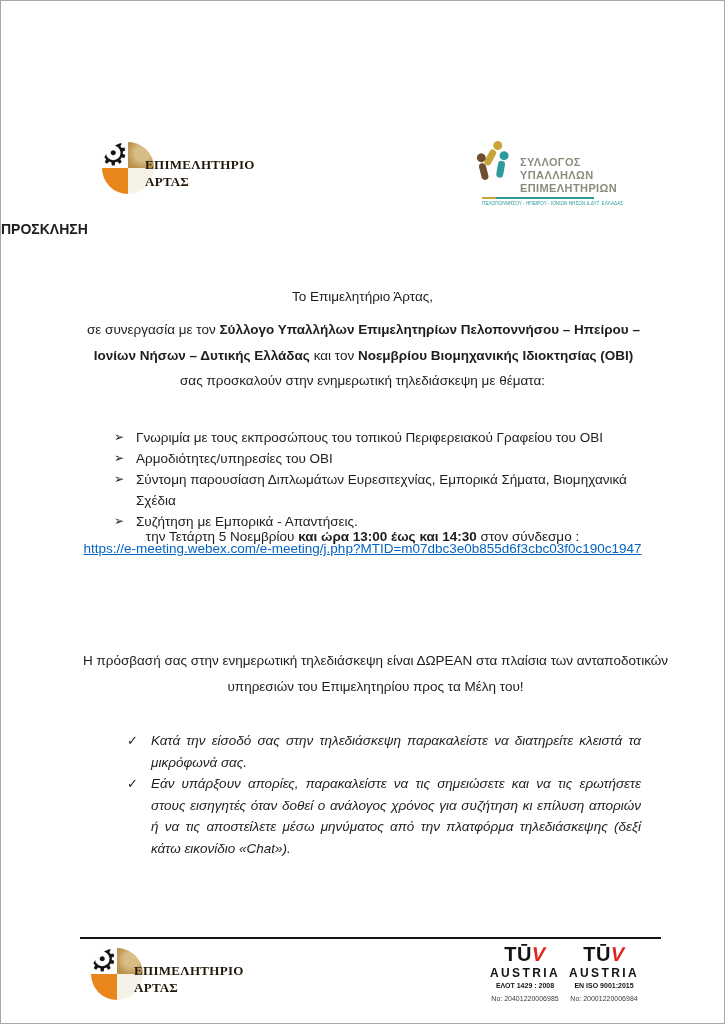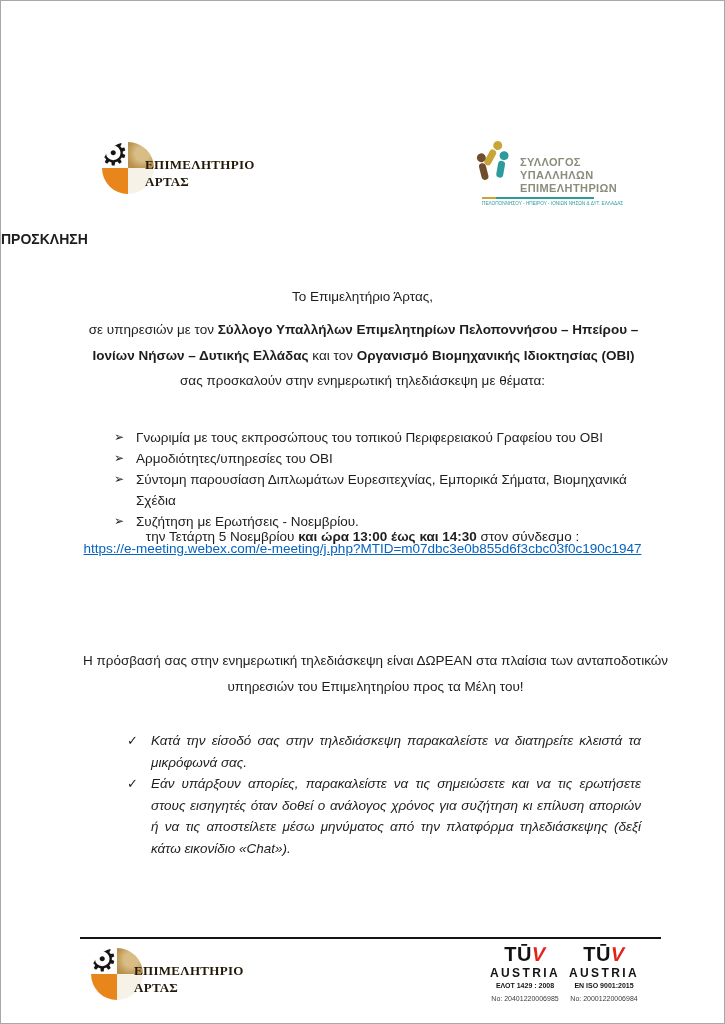--- a/index.html
+++ b/index.html
@@ -42,21 +42,21 @@
   .syl-text { margin-left:4px; margin-top:16px; font-weight:700; font-size:11px; line-height:1.18;
     letter-spacing:.4px; color:#8a8d7c; }
   .syl-rule { margin-top:2px; margin-left:4px; height:2px; width:112px;
     background:linear-gradient(to right,#c9a437 0 14px,#2d9b9b 14px 100%); }
   .syl-sub { margin-left:4px; margin-top:2px; font-size:6px; color:#2d9b9b;
     transform:scale(.78); transform-origin:left top; white-space:nowrap; }
 
   
   .abs { position:absolute; }
   .center { text-align:center; }
-  .doc-title { left:0; top:230px; width:100%; font-weight:700; font-size:14px; }
+  .doc-title { left:0; top:220px; width:100%; font-weight:700; font-size:14px; }
   .intro     { left:0; top:288px; width:100%; }
   .collab    { left:84px; top:316px; width:557px; text-align:center; line-height:26px; }
   .invite    { left:0; top:372px; width:100%; }
   .b { font-weight:700; }
 
   .topics { left:113px; top:426px; width:530px; }
   .topic  { display:flex; line-height:21px; }
   .topic .mk { width:22px; flex:0 0 auto; font-size:12px; }
 
   .dateline { left:0; top:528px; width:100%; }
@@ -124,41 +124,41 @@
     </div>
     <div class="syl-rule"></div>
     <div class="syl-sub">ΠΕΛΟΠΟΝΝΗΣΟΥ - ΗΠΕΙΡΟΥ - ΙΟΝΙΩΝ ΝΗΣΩΝ &amp; ΔΥΤ. ΕΛΛΑΔΑΣ</div>
   </div>
 
   <div class="abs doc-title">ΠΡΟΣΚΛΗΣΗ</div>
 
   <div class="abs intro center">Το Επιμελητήριο Άρτας,</div>
 
   <div class="abs collab">
-    <span>σε υπηρεσιών με τον </span><span class="b">Σύλλογο Υπαλλήλων Επιμελητηρίων Πελοποννήσου – Ηπείρου – Ιονίων Νήσων – Δυτικής Ελλάδας</span><span> και τον </span><span class="b">Οργανισμό Βιομηχανικής Ιδιοκτησίας (ΟΒΙ)</span>
+    <span>σε συνεργασία με τον </span><span class="b">Σύλλογο Υπαλλήλων Επιμελητηρίων Πελοποννήσου – Ηπείρου – Ιονίων Νήσων – Δυτικής Ελλάδας</span><span> και τον </span><span class="b">Νοεμβρίου Βιομηχανικής Ιδιοκτησίας (ΟΒΙ)</span>
   </div>
 
   <div class="abs invite center">σας προσκαλούν στην ενημερωτική τηλεδιάσκεψη με θέματα:</div>
 
   <div class="abs topics">
     <div class="topic">
       <span class="mk">➢</span>
       <span>Γνωριμία με τους εκπροσώπους του τοπικού Περιφερειακού Γραφείου του ΟΒΙ</span>
     </div>
     <div class="topic">
       <span class="mk">➢</span>
       <span>Αρμοδιότητες/υπηρεσίες του ΟΒΙ</span>
     </div>
     <div class="topic">
       <span class="mk">➢</span>
       <span>Σύντομη παρουσίαση Διπλωμάτων Ευρεσιτεχνίας, Εμπορικά Σήματα, Βιομηχανικά Σχέδια</span>
     </div>
     <div class="topic">
       <span class="mk">➢</span>
-      <span>Συζήτηση με Ερωτήσεις - Νοεμβρίου.</span>
+      <span>Συζήτηση με Εμπορικά - Απαντήσεις.</span>
     </div>
   </div>
 
   <div class="abs dateline center">
     <span>την Τετάρτη 5 Νοεμβρίου </span><span class="b">και ώρα 13:00 έως και 14:30</span><span> στον σύνδεσμο :</span>
   </div>
 
   <div class="abs linkline center">
     <a href="#" style="color: rgb(5, 99, 193);">https://e-meeting.webex.com/e-meeting/j.php?MTID=m07dbc3e0b855d6f3cbc03f0c190c1947</a>
   </div>

